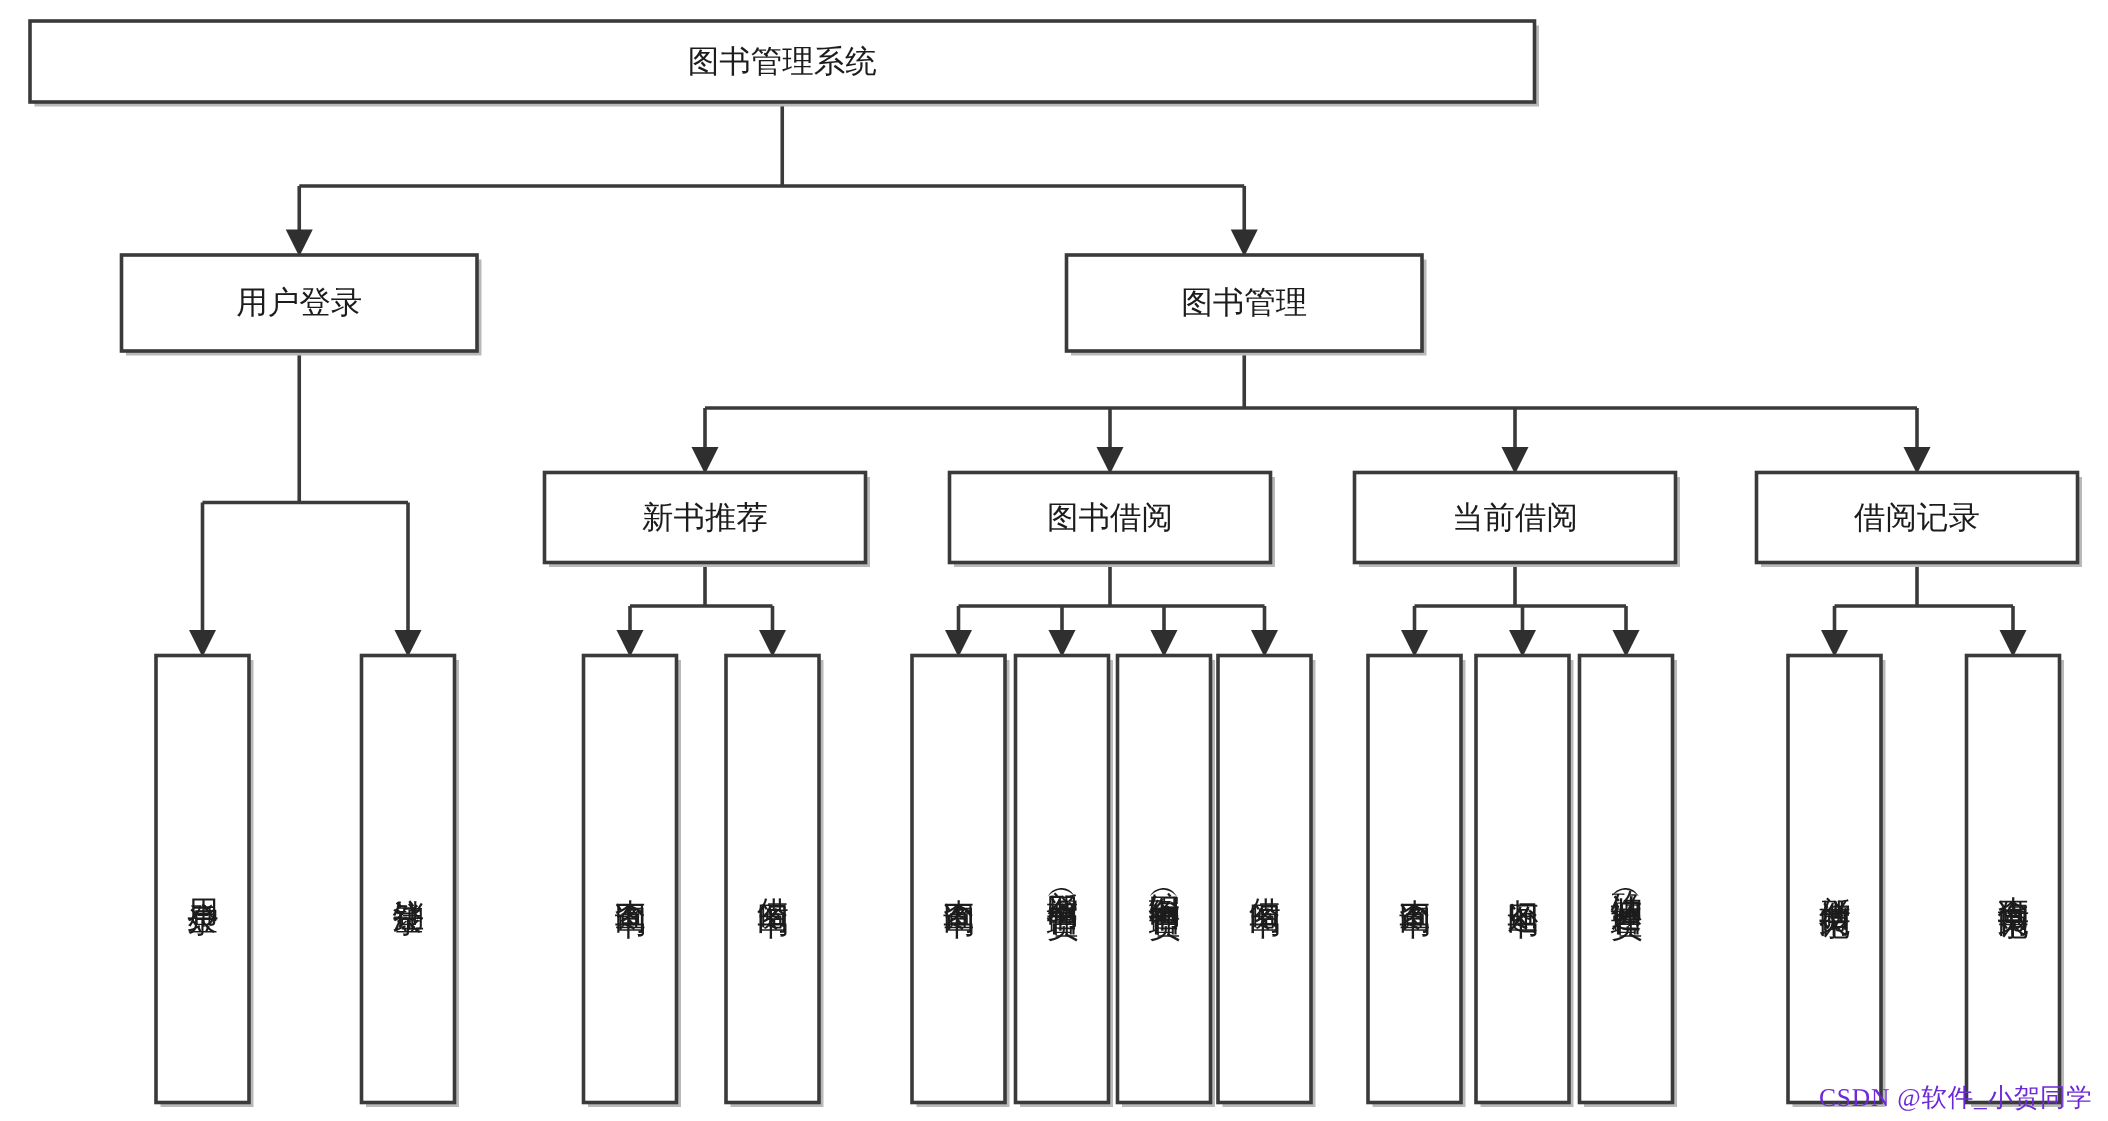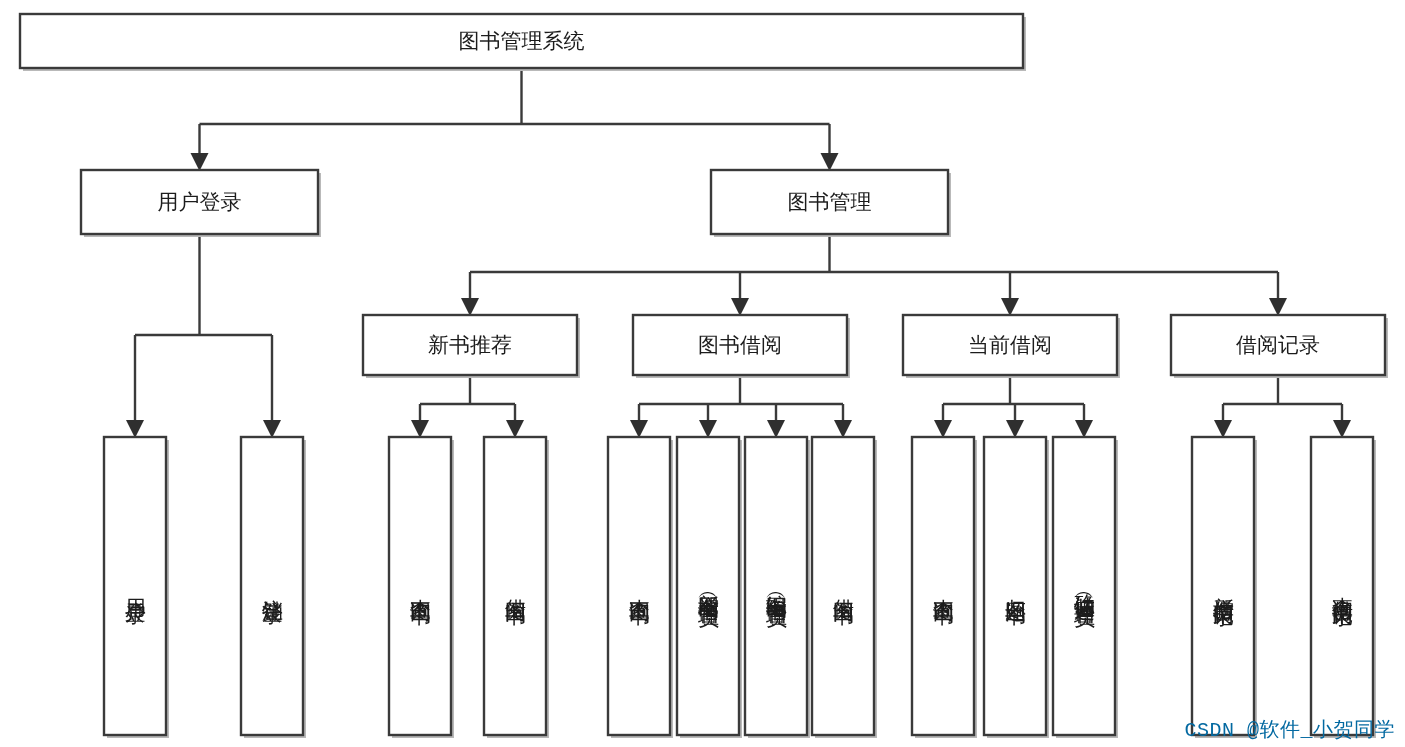--- a/index.html
+++ b/index.html
@@ -68,23 +68,23 @@
     font-size: 21px;
     line-height: 1.18;
     letter-spacing: 2px;
     color: #1c1c1c;
     white-space: nowrap;
   }
   .watermark {
     position: absolute;
     right: 10px;
     bottom: 4px;
-    font-family: Liberation Mono, monospace;
-    font-size: 20px;
-    color: #0369a1;
+    font-family: Liberation Serif, serif;
+    font-size: 17px;
+    color: #6d28d9;
     letter-spacing: 0.5px;
     white-space: nowrap;
     user-select: none;
   }
 </style>
 </head>
 <body>
 
 <div id="diagram-root">
   <svg class="diagram-canvas" id="diagram-svg" viewBox="0 0 1405 747" xmlns="http://www.w3.org/2000/svg">

